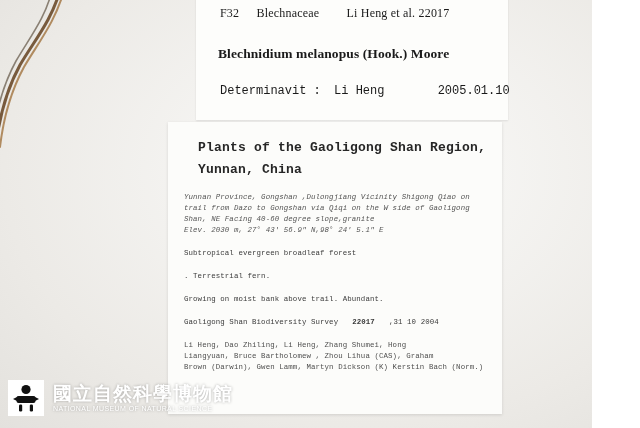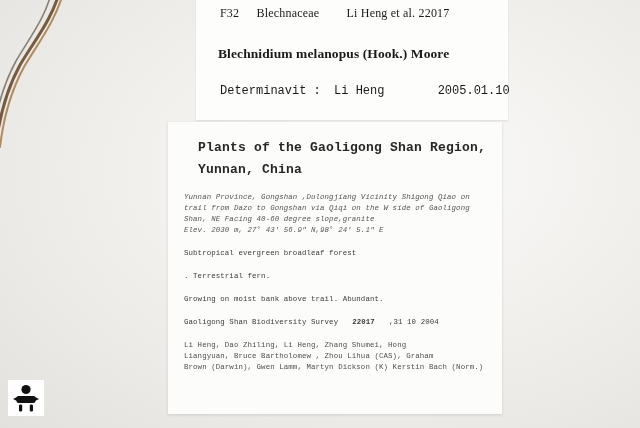--- a/index.html
+++ b/index.html
@@ -8,21 +8,21 @@
     background: #ffffff;
   }
   body {
     width: 640px;
     height: 428px;
     overflow: hidden;
     font-family: "Liberation Sans", sans-serif;
   }
   #stage {
     position: relative;
-    width: 640px;
+    width: 592px;
     height: 428px;
     background: #f2f1ef;
     overflow: hidden;
   }
   
   #stage::before {
     content: "";
     position: absolute;
     inset: 0;
     background:
@@ -235,15 +235,19 @@
         <g fill="#111111">
           <circle cx="18" cy="9.5" r="4.6"></circle>
           <path d="M10.5 16 h15 a2 2 0 0 1 2 2 v3 a2 2 0 0 1 -2 2 h-15 a2 2 0 0 1 -2 -2 v-3 a2 2 0 0 1 2 -2 z"></path>
           <path d="M5 19 l5 -2.5 v5 z"></path>
           <path d="M31 19 l-5 -2.5 v5 z"></path>
           <rect x="11" y="24.5" width="3.2" height="7" rx="1.2"></rect>
           <rect x="21.8" y="24.5" width="3.2" height="7" rx="1.2"></rect>
         </g>
       </svg>
     </div>
+    <div>
+      <div class="wm-text-zh">國立自然科學博物館</div>
+      <div class="wm-text-en">NATIONAL MUSEUM OF NATURAL SCIENCE</div>
+    </div>
   </div>
 
 </div>
 
 </body></html>

